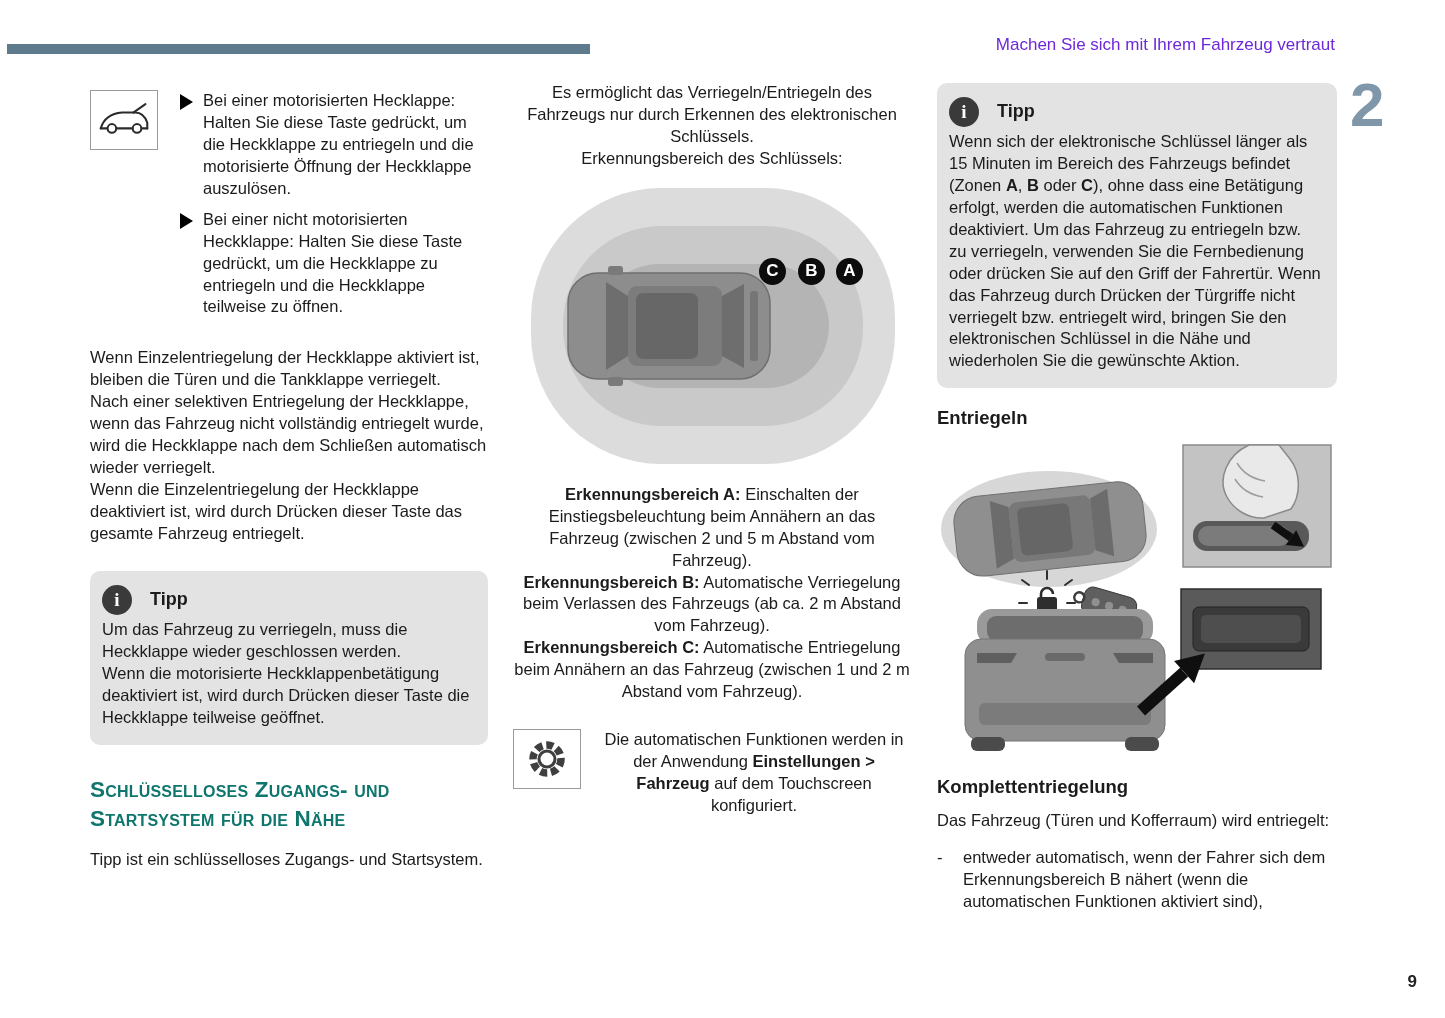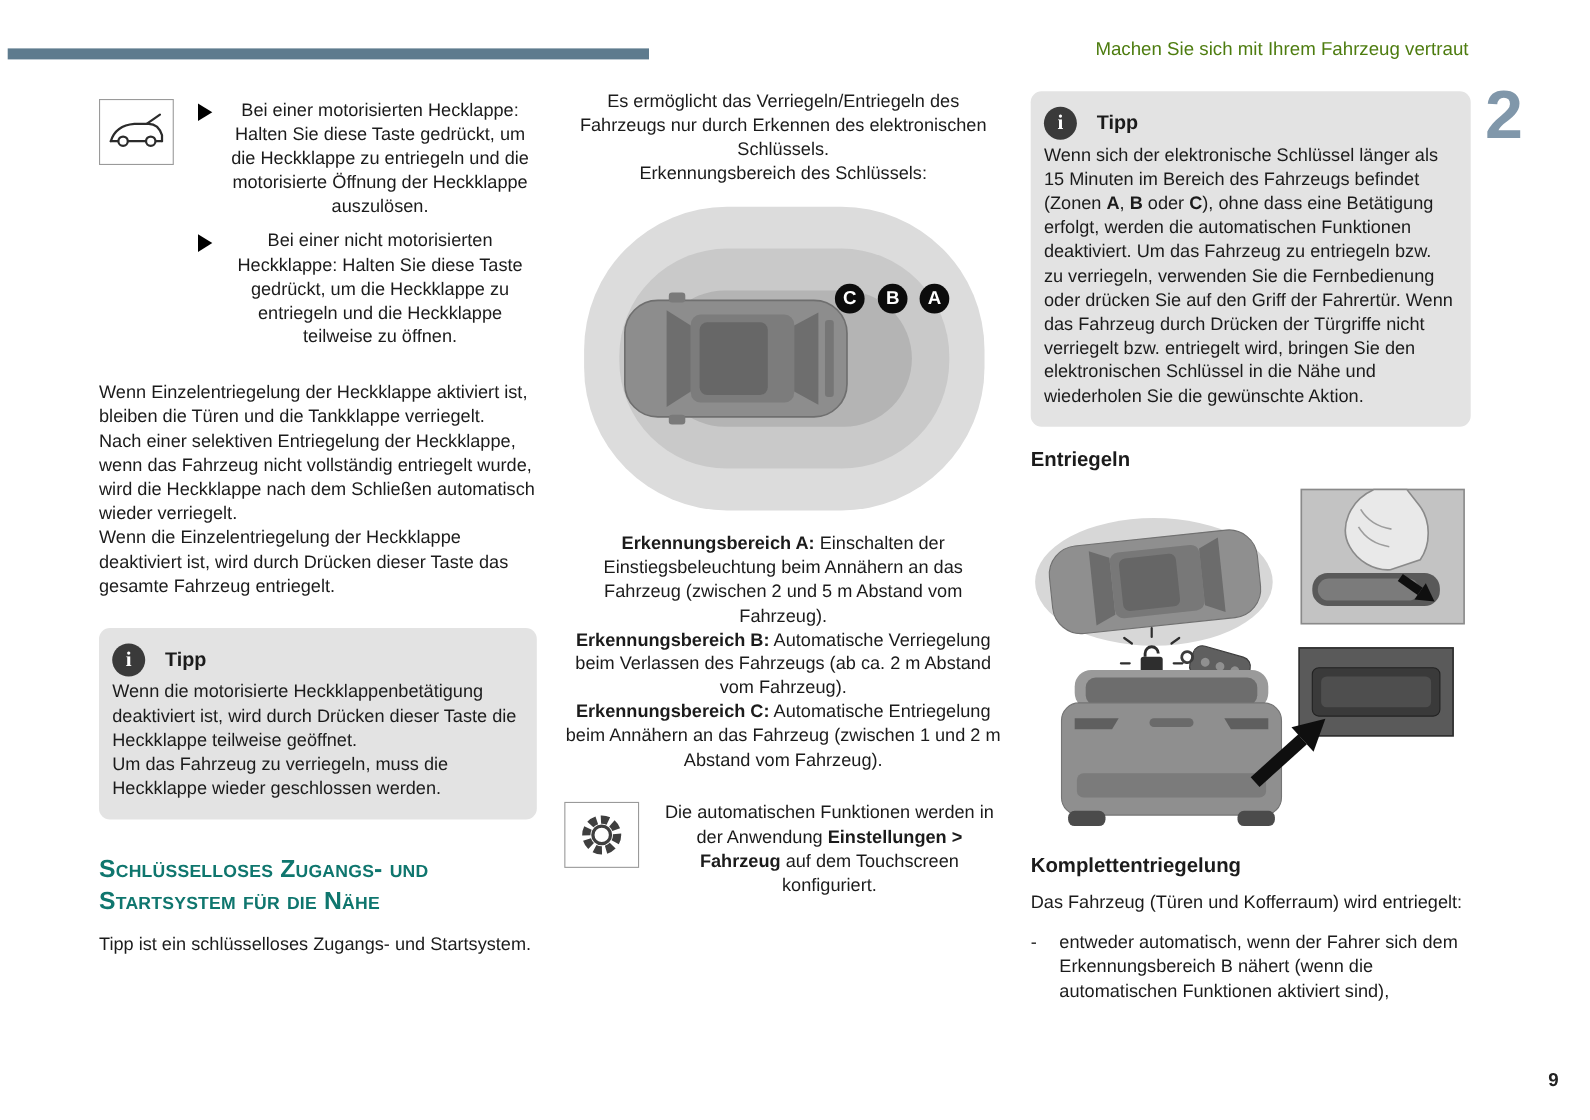--- a/index.html
+++ b/index.html
@@ -1,37 +1,37 @@
 <!DOCTYPE html>
 <html><head>
 <meta charset="utf-8">
 <style>
   * { box-sizing: border-box; margin: 0; padding: 0; }
   html,body { background:#ffffff; }
   body { font-family:"Liberation Sans", sans-serif; color:#1b1b1b; }
   .page { position:relative; width:1445px; height:1018px; background:#ffffff; overflow:hidden; }
 
   .topbar { position:absolute; left:7px; top:44px; width:583px; height:10px; background:#5e7b8e; }
-  .header-title { position:absolute; top:35px; right:110px; font-size:17px; color:#4d7c0f; }
+  .header-title { position:absolute; top:35px; right:110px; font-size:17px; color:#6d28d9; }
   .chapter-num { position:absolute; top:74px; left:1350px; font-size:62px; font-weight:bold; color:#8097aa; line-height:1; }
   .page-num { position:absolute; right:28px; bottom:26px; font-size:17px; font-weight:bold; color:#222; }
 
   .col { position:absolute; font-size:16.5px; line-height:1.33; }
   .col1 { left:90px; top:90px; width:398px; }
   .col2 { left:513px; top:82px; width:398px;text-align:center; }
   .col3 { left:937px; top:83px; width:400px; }
   p { margin:0; }
   strong { font-weight:bold; }
 
   .row1 { display:flex; align-items:flex-start; margin-bottom:20px; }
   .icon-box { width:68px; height:60px; border:1px solid #9a9a9a; background:#fff;
               display:flex; align-items:center; justify-content:center; flex:none; }
   .row1 .icon-box { margin-right:20px; }
   .bullets { flex:1; }
-  .bullet { display:flex; margin-bottom:9px;text-align:center; }
+  .bullet { display:flex; margin-bottom:9px; }
   .tri { width:0; height:0; border-left:13px solid #000; border-top:8px solid transparent;
          border-bottom:8px solid transparent; margin:4px 10px 0 2px; flex:none; }
 
   .tip-box { background:#e3e3e3; border-radius:10px; padding:14px 16px 16px 12px; margin-top:26px; }
   .tip-head { display:flex; align-items:center; margin-bottom:4px; }
   .info-icon { width:30px; height:30px; border-radius:50%; background:#3a3a3a; color:#fff;
                display:flex; align-items:center; justify-content:center; flex:none;
                font-family:"Liberation Serif", serif; font-weight:bold; font-size:19px; }
   .tip-title { font-weight:bold; font-size:18px; margin-left:18px; }
 
@@ -88,22 +88,22 @@
       <p>Wenn Einzelentriegelung der Heckklappe aktiviert ist, bleiben die Türen und die Tankklappe verriegelt.</p>
       <p>Nach einer selektiven Entriegelung der Heckklappe, wenn das Fahrzeug nicht vollständig entriegelt wurde, wird die Heckklappe nach dem Schließen automatisch wieder verriegelt.</p>
       <p>Wenn die Einzelentriegelung der Heckklappe deaktiviert ist, wird durch Drücken dieser Taste das gesamte Fahrzeug entriegelt.</p>
     </div>
 
     <div class="tip-box">
       <div class="tip-head">
         <div class="info-icon">i</div>
         <span class="tip-title">Tipp</span>
       </div>
+      <p>Um das Fahrzeug zu verriegeln, muss die Heckklappe wieder geschlossen werden.</p>
       <p>Wenn die motorisierte Heckklappenbetätigung deaktiviert ist, wird durch Drücken dieser Taste die Heckklappe teilweise geöffnet.</p>
-      <p>Um das Fahrzeug zu verriegeln, muss die Heckklappe wieder geschlossen werden.</p>
     </div>
 
     <div class="section-heading">Schlüsselloses Zugangs- und Startsystem für die Nähe</div>
     <p class="section-intro">Tipp ist ein schlüsselloses Zugangs- und Startsystem.</p>
   </div>
 
   <div class="col col2">
     <p>Es ermöglicht das Verriegeln/Entriegeln des Fahrzeugs nur durch Erkennen des elektronischen Schlüssels.</p>
     <p>Erkennungsbereich des Schlüssels:</p>
 

